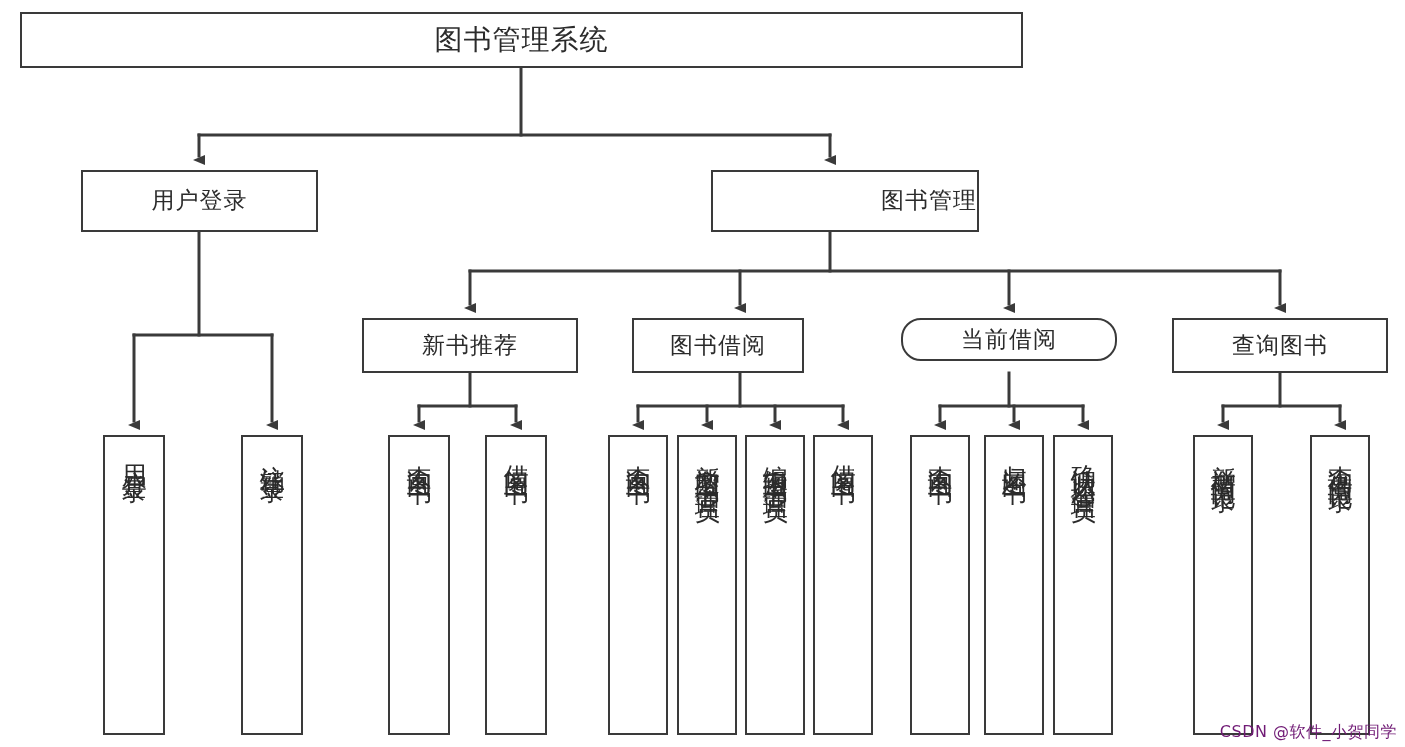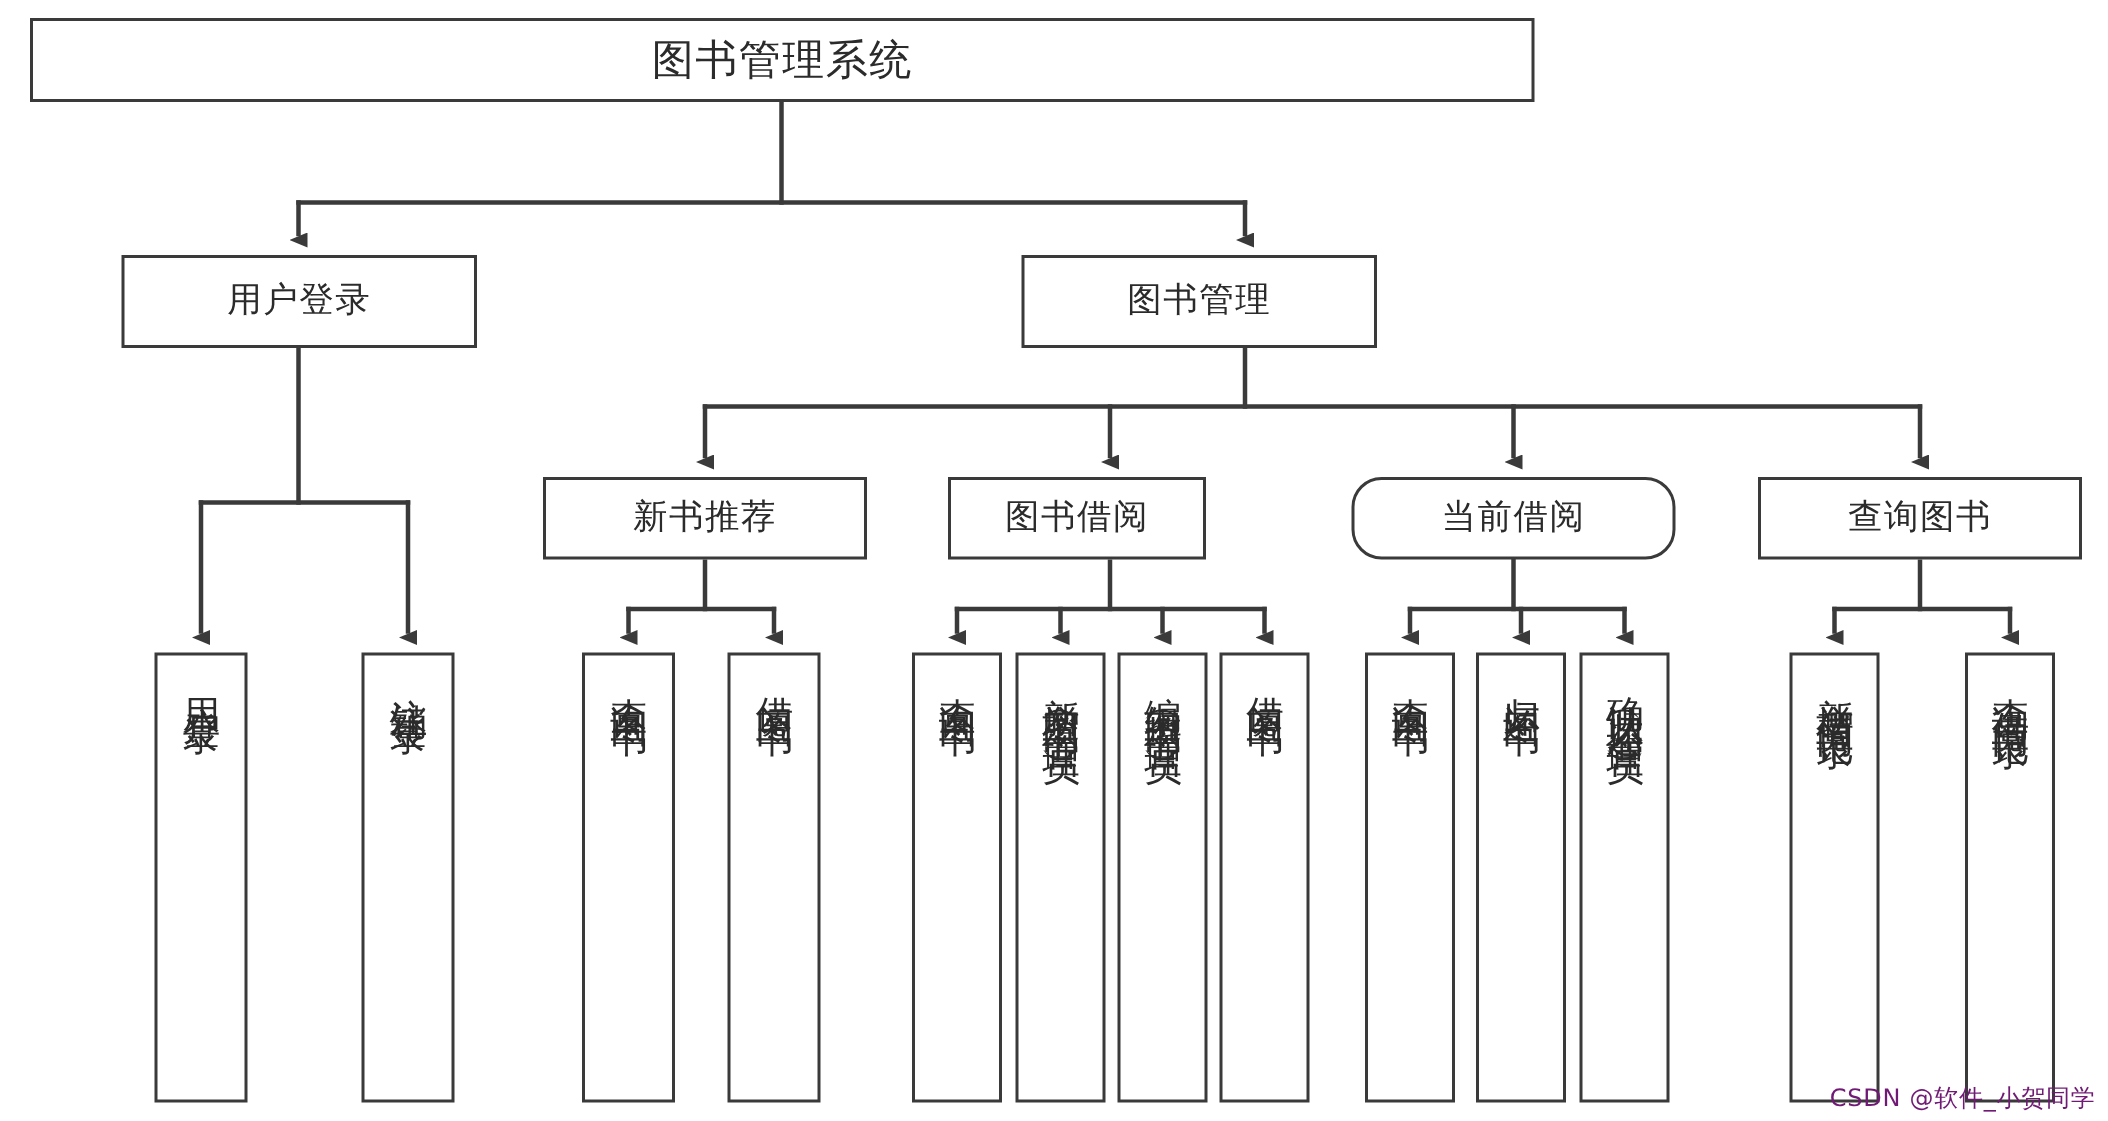--- a/index.html
+++ b/index.html
@@ -130,31 +130,31 @@
     </g>
   </svg>
 
   <div class="node root horizontal" style="left:20px; top:12px; width:1003px; height:56px;">
     <span class="node-label">图书管理系统</span>
   </div>
 
   <div class="node horizontal" style="left:81px; top:170px; width:237px; height:62px;">
     <span class="node-label">用户登录</span>
   </div>
-  <div class="node horizontal" style="left:681px; top:170px; width:237px; height:62px;">
+  <div class="node horizontal" style="left:711px; top:170px; width:268px; height:62px;justify-content:flex-end;">
     <span class="node-label">图书管理</span>
   </div>
 
   <div class="node horizontal" style="left:362px; top:318px; width:216px; height:55px;">
     <span class="node-label">新书推荐</span>
   </div>
   <div class="node horizontal" style="left:632px; top:318px; width:172px; height:55px;">
     <span class="node-label">图书借阅</span>
   </div>
-  <div class="node horizontal" style="left:901px; top:318px; width:216px; height:55px;border-radius:20px;">
+  <div class="node horizontal" style="left:901px; top:318px; width:216px; height:43px;border-radius:20px;">
     <span class="node-label">当前借阅</span>
   </div>
   <div class="node horizontal" style="left:1172px; top:318px; width:216px; height:55px;">
     <span class="node-label">查询图书</span>
   </div>
 
   <div class="node vertical" style="left:103px; top:435px; width:62px; height:300px;">
     <span class="node-label">用户登录</span>
   </div>
   <div class="node vertical" style="left:241px; top:435px; width:62px; height:300px;">

